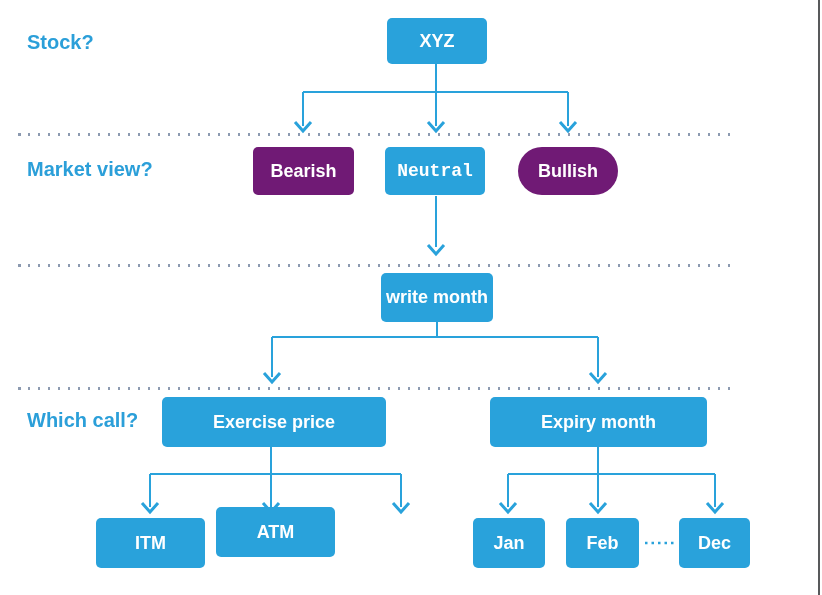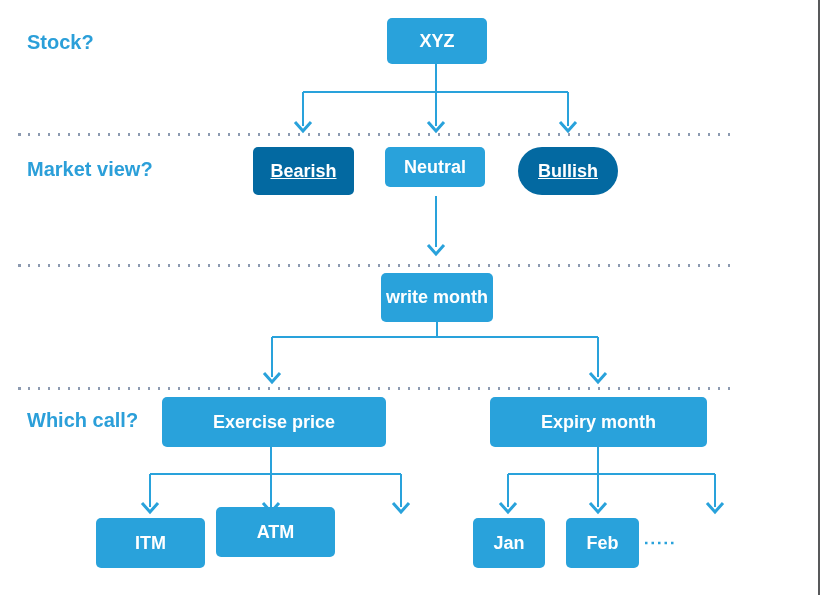--- a/index.html
+++ b/index.html
@@ -44,24 +44,24 @@
     display: flex;
     align-items: center;
     justify-content: center;
     border-radius: 5px;
     background: #29a2db;
     color: #ffffff;
     font-weight: bold;
     font-size: 18px;
     white-space: nowrap;
   }
-  .node.dark { background: #0369a1; text-decoration: underline; }
+  .node.dark { background: #701a75; }
   .xyz            { left: 387px; top: 18px;  width: 100px; height: 46px; }
   .bearish        { left: 253px; top: 147px; width: 101px; height: 48px; }
-  .neutral        { left: 385px; top: 147px; width: 100px; height: 40px; }
+  .neutral        { left: 385px; top: 147px; width: 100px; height: 48px; font-family: Liberation Mono, monospace; }
   .bullish        { left: 518px; top: 147px; width: 100px; height: 48px; border-radius: 24px; }
   .write-calls    { left: 381px; top: 273px; width: 112px; height: 49px; }
   .exercise-price { left: 162px; top: 397px; width: 224px; height: 50px; }
   .expiry-month   { left: 490px; top: 397px; width: 217px; height: 50px; }
   .itm            { left: 96px;  top: 518px; width: 109px; height: 50px; }
   .atm            { left: 216px; top: 507px; width: 119px; height: 50px; }
   .otm            { left: 346px; top: 518px; width: 109px; height: 50px; }
   .jan            { left: 473px; top: 518px; width: 72px;  height: 50px; }
   .feb            { left: 566px; top: 518px; width: 73px;  height: 50px; }
   .dec            { left: 679px; top: 518px; width: 71px;  height: 50px; }
@@ -132,15 +132,16 @@
 
   <div class="node write-calls">write month</div>
 
   <div class="node exercise-price">Exercise price</div>
   <div class="node expiry-month">Expiry month</div>
 
   <div class="node itm">ITM</div>
   <div class="node atm">ATM</div>
   <div class="node jan">Jan</div>
   <div class="node feb">Feb</div>
+  <div class="node dec">Dec</div>
 
   <div class="page-border-right"></div>
 </div>
 
 </body></html>

